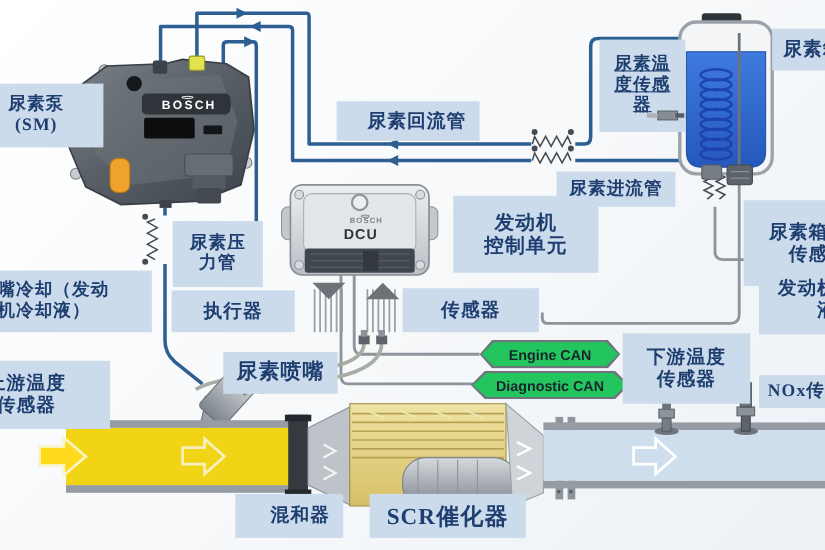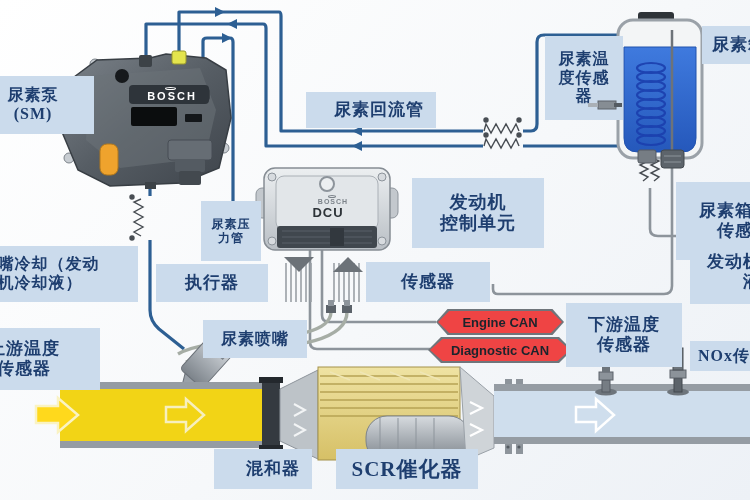--- a/index.html
+++ b/index.html
@@ -14,21 +14,21 @@
     font-weight:bold;text-align:center;letter-spacing:1px;line-height:1.18;
     display:flex;flex-direction:column;justify-content:center;box-sizing:border-box;
   }
   .lbl span{display:block;}
   .can{
     position:absolute;z-index:2;background:#6f757b;
     clip-path:polygon(0 50%,9% 0,91% 0,100% 50%,91% 100%,9% 100%);
     display:flex;align-items:center;justify-content:center;
   }
   .can .inner{
-    position:absolute;left:2px;top:2px;right:2px;bottom:2px;background:#ef4444;
+    position:absolute;left:2px;top:2px;right:2px;bottom:2px;background:#22c55e;
     clip-path:polygon(0 50%,9% 0,91% 0,100% 50%,91% 100%,9% 100%);
     display:flex;align-items:center;justify-content:center;
     font-family:"Liberation Sans",sans-serif;font-weight:bold;
     font-size:13px;color:#1b242c;letter-spacing:0;
   }
   .brand{position:absolute;z-index:3;font-family:"Liberation Sans",sans-serif;font-weight:bold;flex-direction:column;}
   #probe{position:absolute;z-index:3;}
 </style>
 </head>
 <body>
@@ -247,38 +247,41 @@
 
   <div class="lbl" style="left:-28px;top:76px;width:122px;height:58px;font-size:16px;">
     <span>尿素泵</span>
     <span>(SM)</span>
   </div>
 
   <div class="lbl" style="left:306px;top:92px;width:130px;height:36px;font-size:17px;padding-left:16px;">
     <span>尿素回流管</span>
   </div>
 
-  <div class="lbl" style="left:545px;top:36px;width:78px;height:84px;font-size:16px;">
+  <div class="lbl" style="left:545px;top:36px;width:78px;height:84px;font-size:16px;text-decoration:underline;">
     <span>尿素温</span>
     <span>度传感</span>
     <span>器</span>
   </div>
 
   <svg id="probe" style="left:586px;top:96px;" width="40" height="18">
     <rect x="12" y="5" width="18" height="8" fill="#868d94" stroke="#5c636a"></rect>
     <rect x="28" y="7" width="8" height="4" fill="#545b62"></rect>
     <rect x="2" y="7" width="10" height="4" fill="#aab0b6"></rect>
   </svg>
 
   <div class="lbl" style="left:702px;top:26px;width:110px;height:38px;font-size:17px;align-items:flex-start;padding-left:10px;">
     <span>尿素箱</span>
   </div>
 
-
-  <div class="lbl" style="left:157px;top:201px;width:60px;height:60px;font-size:12px;margin-left:44px;">
+  <div class="lbl" style="left:506px;top:156px;width:108px;height:32px;font-size:16px;">
+    <span>尿素进流管</span>
+  </div>
+
+  <div class="lbl" style="left:157px;top:201px;width:82px;height:60px;font-size:16px;">
     <span>尿素压</span>
     <span>力管</span>
   </div>
 
   <div class="lbl" style="left:412px;top:178px;width:132px;height:70px;font-size:18px;">
     <span>发动机</span>
     <span>控制单元</span>
   </div>
 
   <div class="lbl" style="left:676px;top:182px;width:136px;height:78px;font-size:17px;">
@@ -297,21 +300,21 @@
   </div>
 
   <div class="lbl" style="left:156px;top:264px;width:112px;height:38px;font-size:17px;">
     <span>执行器</span>
   </div>
 
   <div class="lbl" style="left:366px;top:262px;width:124px;height:40px;font-size:17px;">
     <span>传感器</span>
   </div>
 
-  <div class="lbl" style="left:203px;top:320px;width:104px;height:38px;font-size:16px;">
+  <div class="lbl" style="left:203px;top:320px;width:104px;height:38px;font-size:19px;">
     <span>尿素喷嘴</span>
   </div>
 
   <div class="lbl" style="left:-52px;top:328px;width:152px;height:62px;font-size:17px;">
     <span>上游温度</span>
     <span>传感器</span>
   </div>
 
   <div class="can" style="left:436px;top:309px;width:128px;height:26px;">
     <div class="inner">

